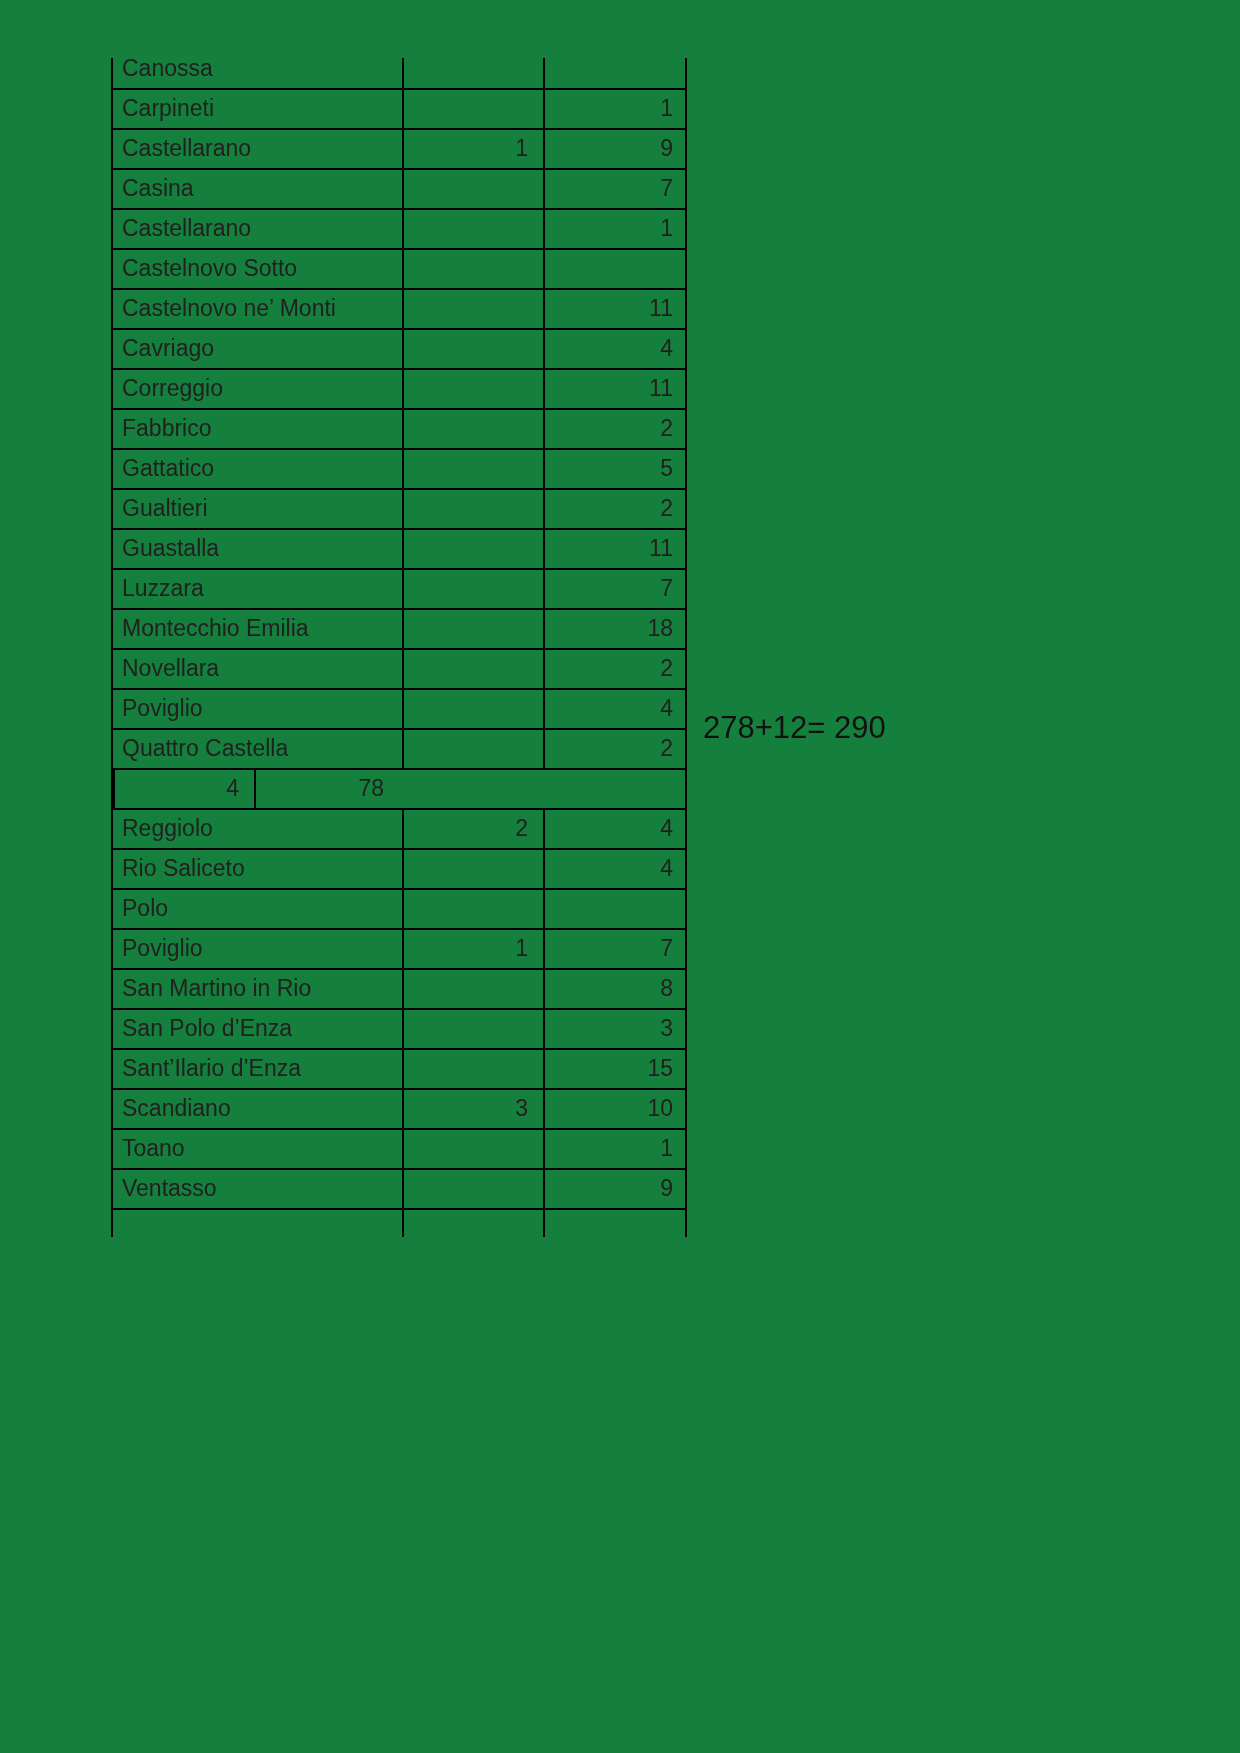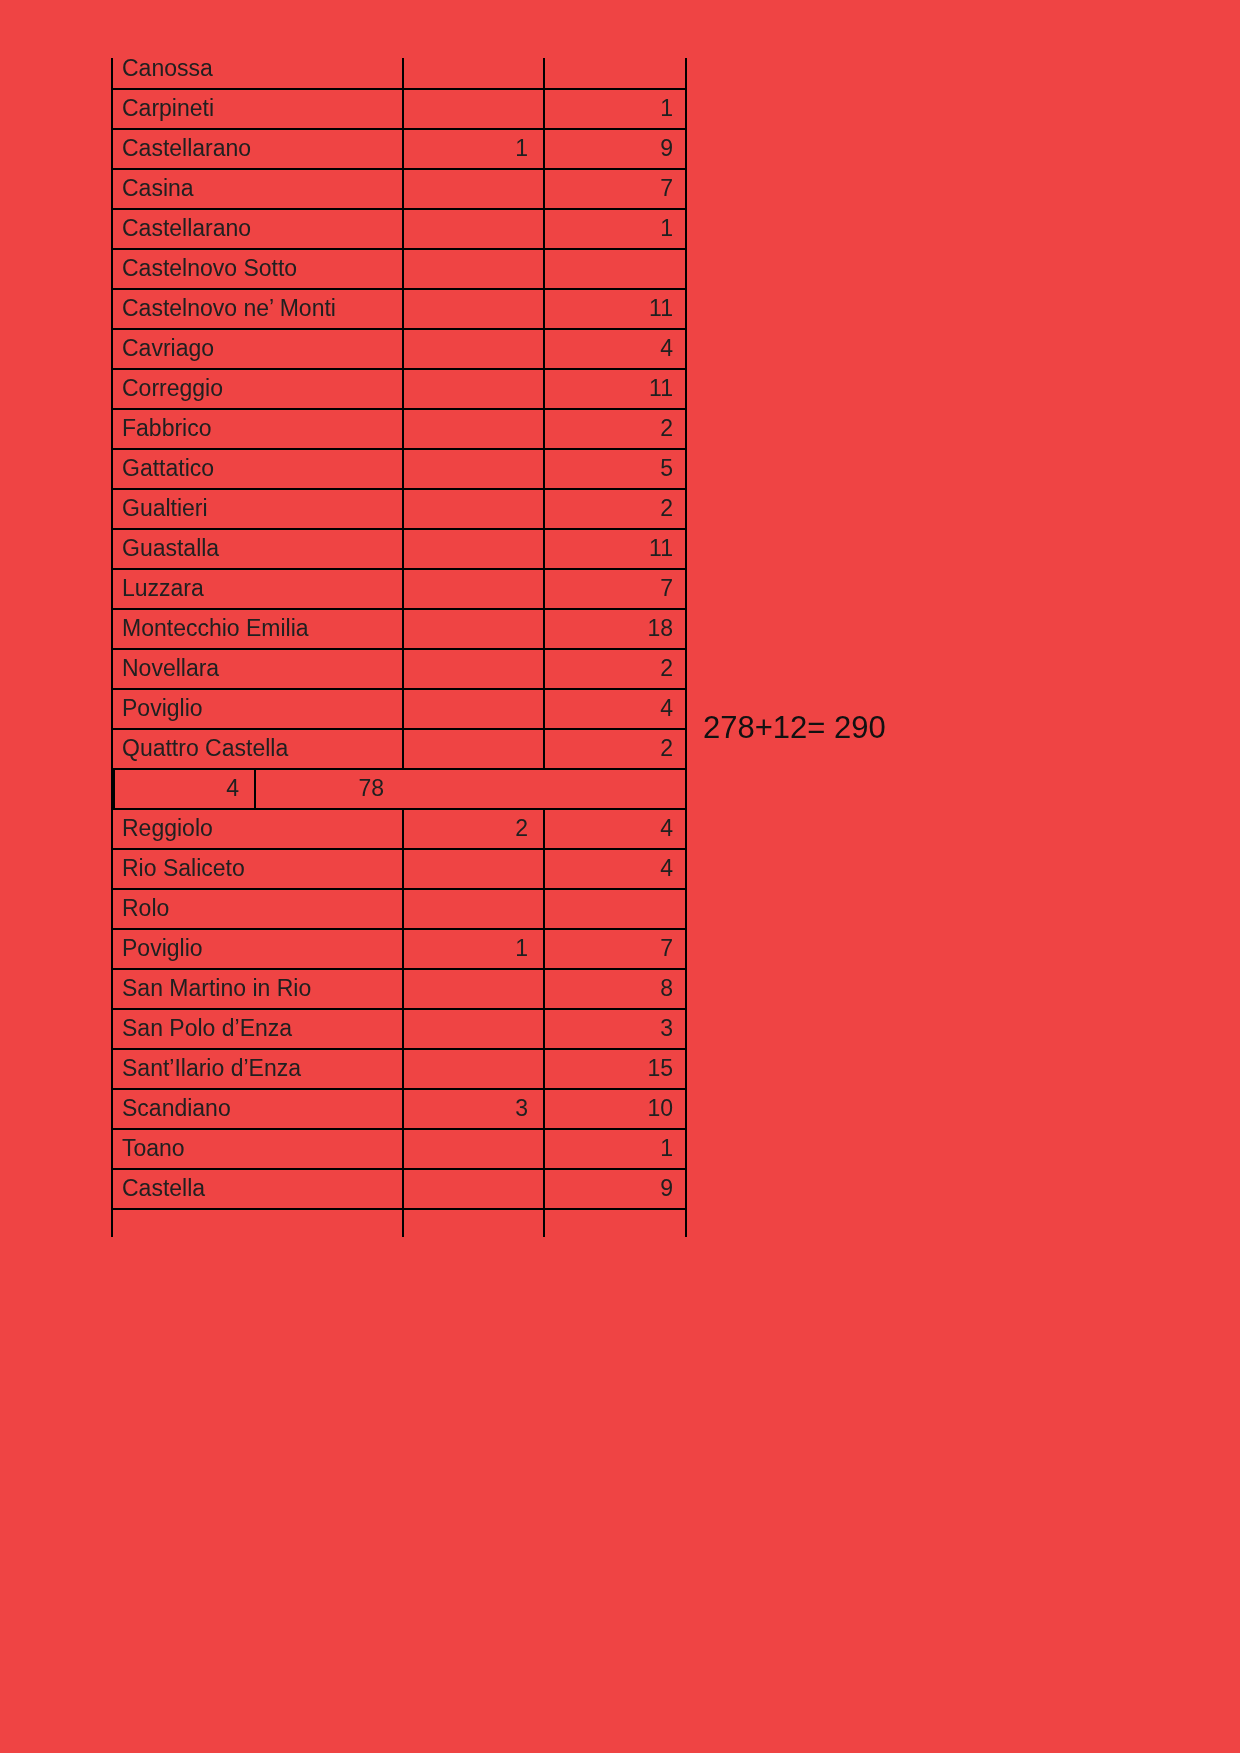--- a/index.html
+++ b/index.html
@@ -4,21 +4,21 @@
 <style>
   html, body {
     margin: 0;
     padding: 0;
     background: #ffffff;
   }
   .page {
     position: relative;
     width: 1240px;
     height: 1753px;
-    background: #ef4444;
+    background: #15803d;
     overflow: hidden;
     font-family: "Liberation Sans", "DejaVu Sans", sans-serif;
     color: #202020;
   }
   .table {
     position: absolute;
     left: 111px;
     top: 58px;
     width: 576px;
     box-sizing: border-box;
@@ -180,21 +180,21 @@
     <div class="cell name">Reggiolo</div>
     <div class="cell c2">2</div>
     <div class="cell c3">4</div>
   </div>
       <div class="row">
     <div class="cell name">Rio Saliceto</div>
     <div class="cell c2"></div>
     <div class="cell c3">4</div>
   </div>
       <div class="row">
-    <div class="cell name">Rolo</div>
+    <div class="cell name">Polo</div>
     <div class="cell c2"></div>
     <div class="cell c3"></div>
   </div>
       <div class="row">
     <div class="cell name">Poviglio</div>
     <div class="cell c2">1</div>
     <div class="cell c3">7</div>
   </div>
       <div class="row">
     <div class="cell name">San Martino in Rio</div>
@@ -215,21 +215,21 @@
     <div class="cell name">Scandiano</div>
     <div class="cell c2">3</div>
     <div class="cell c3">10</div>
   </div>
       <div class="row">
     <div class="cell name">Toano</div>
     <div class="cell c2"></div>
     <div class="cell c3">1</div>
   </div>
       <div class="row">
-    <div class="cell name">Castella</div>
+    <div class="cell name">Ventasso</div>
     <div class="cell c2"></div>
     <div class="cell c3">9</div>
   </div>
       <div class="row cut-bottom" id="cut-row">
       <div class="cell name"></div>
       <div class="cell c2"></div>
       <div class="cell c3"></div>
     </div>
   </div>
 

